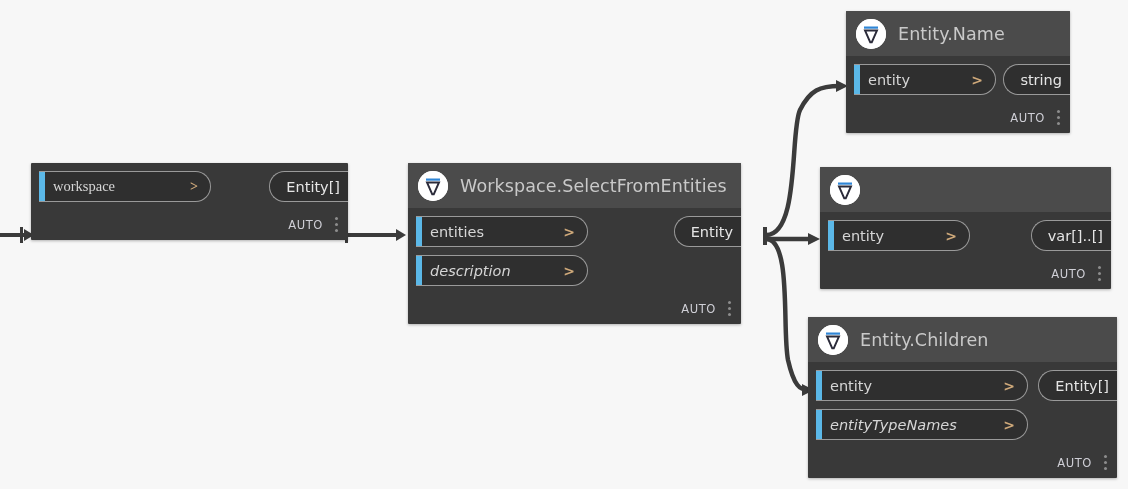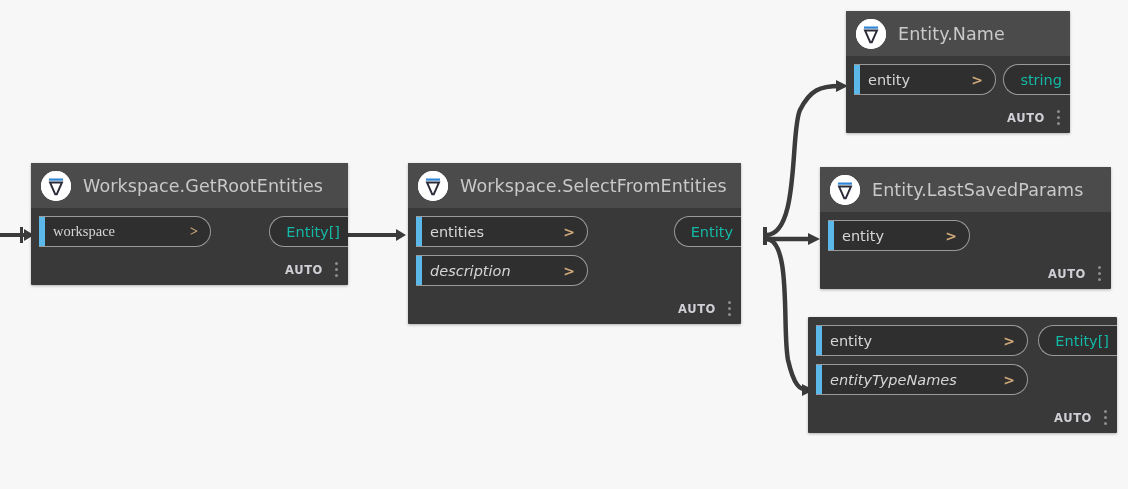--- a/index.html
+++ b/index.html
@@ -103,36 +103,36 @@
     height: 31px;
     box-sizing: border-box;
     display: flex;
     align-items: center;
     justify-content: center;
     background: #2f2f2f;
     border: 1px solid #9a9a9a;
     border-right: none;
     border-radius: 16px 0 0 16px;
     padding: 0 14px 0 16px;
-    color: #14b8a6;
+    color: #e5e5e5;
     font-size: 14.5px;
     white-space: nowrap;
   }
   .node-footer {
     height: 30px;
     display: flex;
     align-items: center;
     justify-content: flex-end;
     padding-right: 9px;
     gap: 12px;
   }
   .auto-label {
     color: #cfcfd6;
     font-size: 11.5px;
-    font-weight: bold;
+    font-weight: normal;
     letter-spacing: 0.6px;
   }
   .kebab {
     width: 4px;
     height: 18px;
     position: relative;
     flex: 0 0 auto;
   }
   .kebab i {
     position: absolute;
@@ -184,30 +184,20 @@
     </g>
     <g>
       <path d="M 766 239 C 792 239 782 330 788 360 C 794 386 800 390 808 390" stroke="#3b3b3b" stroke-width="4.5" fill="none"></path>
       <polygon points="802,384 814,390 802,396" fill="#3b3b3b"></polygon>
     </g>
 
     <rect x="763" y="227" width="4" height="18" fill="#3b3b3b"></rect>
   </svg>
 
   <div class="node" style="left:31px; top:163px; width:317px;">
-    <div class="node-header">
-      <span class="node-icon">
-        <svg width="30" height="30" viewBox="0 0 30 30">
-          <circle cx="15" cy="15" r="15" fill="#ffffff"></circle>
-          <rect x="8" y="7.5" width="14" height="2.2" fill="#2f86d6"></rect>
-          <path d="M 9 11.5 L 21 11.5 L 15.8 23.2 L 14.2 23.2 Z" fill="none" stroke="#2b2b3a" stroke-width="1.9"></path>
-        </svg>
-      </span>
-      <span class="node-title">Workspace.GetRootEntities</span>
-    </div>
     <div class="node-body">
       <div class="port-row">
         <div class="in-port" style="width:172px;font-family:Liberation Serif, serif;">
           <span class="stub"></span>
           <span class="plabel">workspace</span>
           <span class="chev">&gt;</span>
         </div>
         <div class="out-port" style="right:-6px;">Entity[]</div>
       </div>
       <div class="node-footer">
@@ -292,42 +282,52 @@
 
   <div class="node" style="left:820px; top:167px; width:291px;">
     <div class="node-header">
       <span class="node-icon">
         <svg width="30" height="30" viewBox="0 0 30 30">
           <circle cx="15" cy="15" r="15" fill="#ffffff"></circle>
           <rect x="8" y="7.5" width="14" height="2.2" fill="#2f86d6"></rect>
           <path d="M 9 11.5 L 21 11.5 L 15.8 23.2 L 14.2 23.2 Z" fill="none" stroke="#2b2b3a" stroke-width="1.9"></path>
         </svg>
       </span>
-      <span class="node-title">Entity.LastSavedParams</span>
     </div>
     <div class="node-body">
       <div class="port-row">
         <div class="in-port" style="width:142px;">
           <span class="stub"></span>
           <span class="plabel">entity</span>
           <span class="chev">&gt;</span>
         </div>
+        <div class="out-port" style="right:-6px;">var[]..[]</div>
       </div>
       <div class="node-footer">
         <span class="auto-label">AUTO</span>
         <span class="kebab">
             <i></i>
             <i></i>
             <i></i>
           </span>
       </div>
     </div>
   </div>
 
   <div class="node" style="left:808px; top:317px; width:309px;">
+    <div class="node-header">
+      <span class="node-icon">
+        <svg width="30" height="30" viewBox="0 0 30 30">
+          <circle cx="15" cy="15" r="15" fill="#ffffff"></circle>
+          <rect x="8" y="7.5" width="14" height="2.2" fill="#2f86d6"></rect>
+          <path d="M 9 11.5 L 21 11.5 L 15.8 23.2 L 14.2 23.2 Z" fill="none" stroke="#2b2b3a" stroke-width="1.9"></path>
+        </svg>
+      </span>
+      <span class="node-title">Entity.Children</span>
+    </div>
     <div class="node-body">
       <div class="port-row">
         <div class="in-port" style="width:212px;">
           <span class="stub"></span>
           <span class="plabel">entity</span>
           <span class="chev">&gt;</span>
         </div>
         <div class="out-port" style="right:-6px;">Entity[]</div>
       </div>
       <div class="port-row">

